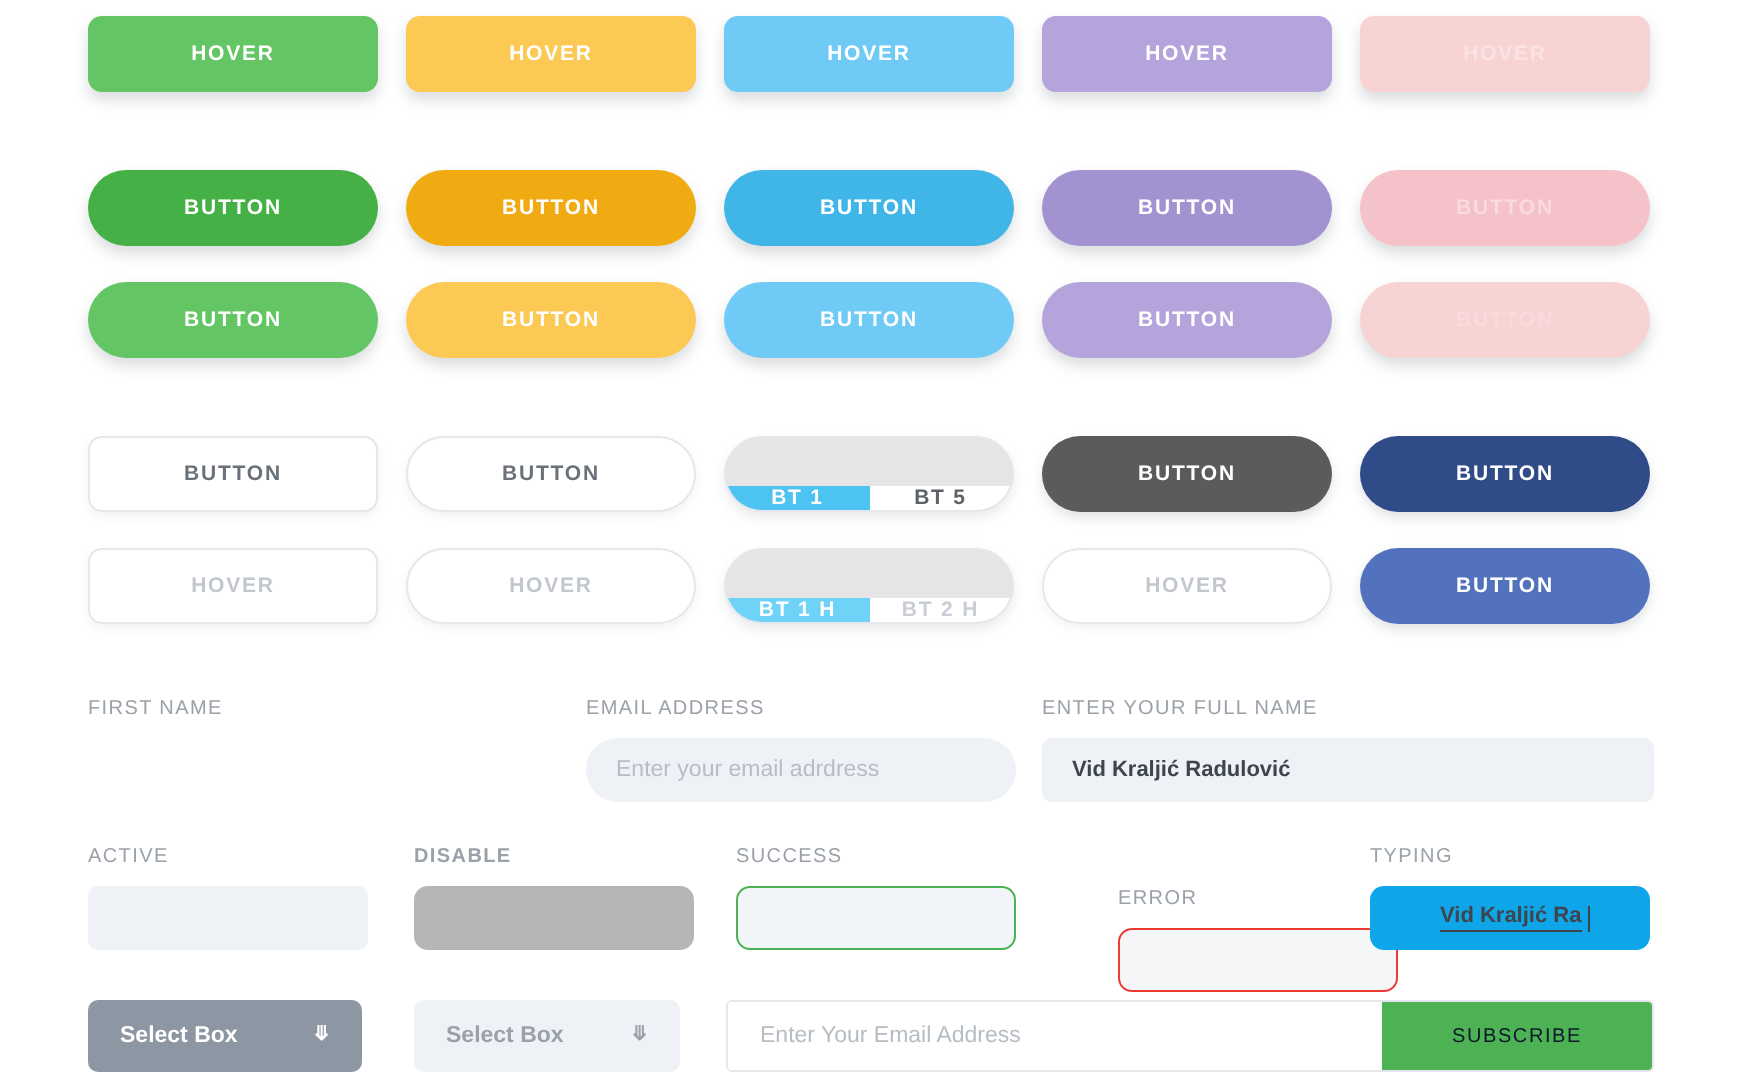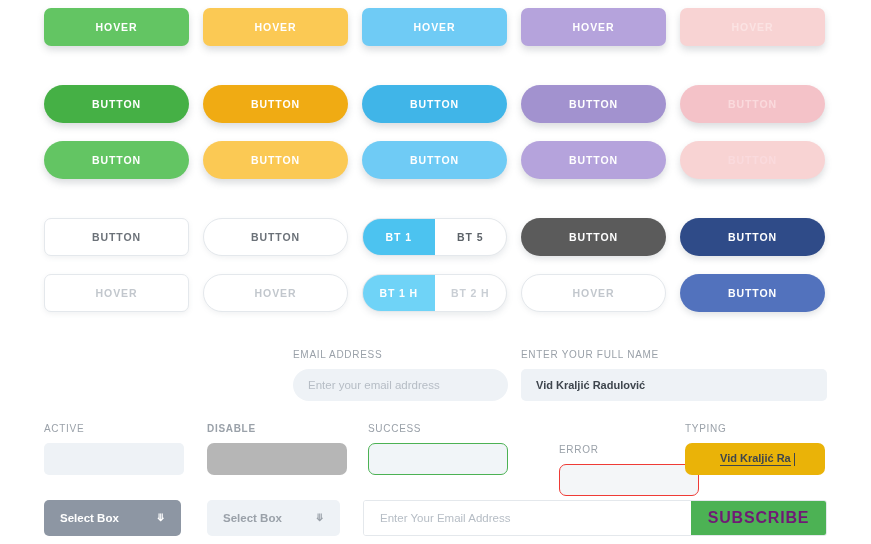--- a/index.html
+++ b/index.html
@@ -79,20 +79,21 @@
   
   .toggle {
     height: 38px;
     border-radius: 19px;
     display: flex;
     overflow: hidden;
     background: #e5e5e5;
     border: 1px solid #e4e8ec;
     box-sizing: border-box;
     box-shadow: 0 3px 6px rgba(120,130,140,0.16);
+    align-items: flex-end;
   }
   .toggle .seg {
     flex: 1;
     display: flex;
     align-items: center;
     justify-content: center;
     font-size: 10.5px;
     font-weight: bold;
     letter-spacing: 0.9px;
     cursor: pointer;
@@ -129,21 +130,21 @@
     padding: 0 14px;
     box-sizing: border-box;
     font-size: 11.5px;
     color: #b6bdc5;
     font-family: "Liberation Sans", sans-serif;
   }
   .input.filled { color: #3e454d; font-weight: bold; font-size: 11px; }
   .input.disabled { background: #b6b6b6; }
   .input.success { background: #f1f5f8; border: 1.5px solid #4cb254; }
   .input.error   { background: #f4f6f8; border: 1.5px solid #ef3b36; }
-  .input.typing  { background: #eab308; padding-left: 34px; }
+  .input.typing  { background: #0ea5e9; padding-left: 34px; }
 
   .typed-text {
     font-size: 11px;
     font-weight: bold;
     color: #3e454d;
     border-bottom: 1px solid #3e454d;
     padding-bottom: 1px;
     font-family: "Liberation Sans", sans-serif;
   }
   .caret {
@@ -191,26 +192,26 @@
     align-items: center;
     padding: 0 16px;
     font-size: 11.5px;
     color: #b6bdc5;
     font-family: "Liberation Sans", sans-serif;
     background: #ffffff;
   }
   .subscribe-btn {
     width: 135px;
     background: #4cb254;
-    color: #701a75;
+    color: #0f172a;
     display: flex;
     align-items: center;
     justify-content: center;
-    font-size: 16px;
-    font-weight: bold;
+    font-size: 10px;
+    font-weight: normal;
     letter-spacing: 0.8px;
     cursor: pointer;
     font-family: "Liberation Sans", sans-serif;
     user-select: none;
   }
 </style>
 </head>
 <body>
 
 <div class="stage">
@@ -255,20 +256,21 @@
     <button class="btn-outline pill muted">HOVER</button>
     <div class="toggle">
       <div class="seg on light" style="background: rgb(111, 211, 247);">BT 1 H</div>
       <div class="seg off muted">BT 2 H</div>
     </div>
     <button class="btn-outline pill muted">HOVER</button>
     <button class="btn pill sh-mini" id="nv1" style="background: rgb(82, 114, 189);">BUTTON</button>
   </div>
 
   <div class="field" style="left:44px; top:349px; width:223px;">
+    <div class="field-label">FIRST NAME</div>
   </div>
 
   <div class="field" style="left:293px; top:349px; width:215px;">
     <div class="field-label">EMAIL ADDRESS</div>
     <div class="input" style="border-radius:16px;text-align:center;">Enter your email adrdress</div>
   </div>
 
   <div class="field" style="left:521px; top:349px; width:306px;">
     <div class="field-label">ENTER YOUR FULL NAME</div>
     <div class="input filled">Vid Kraljić Radulović</div>

